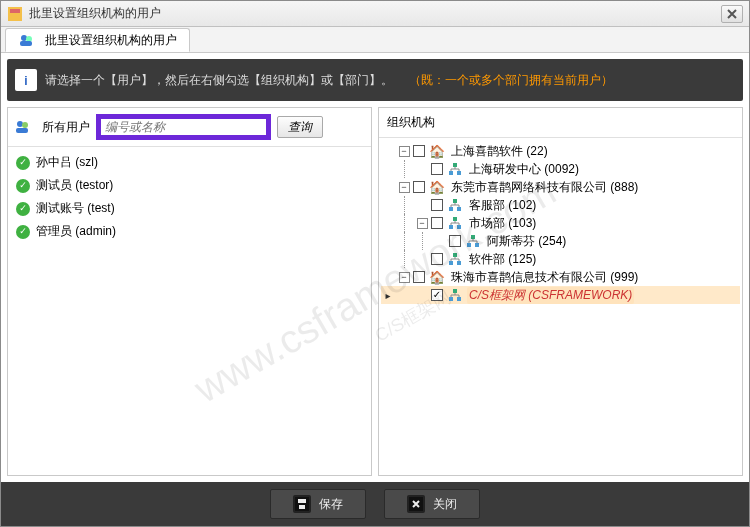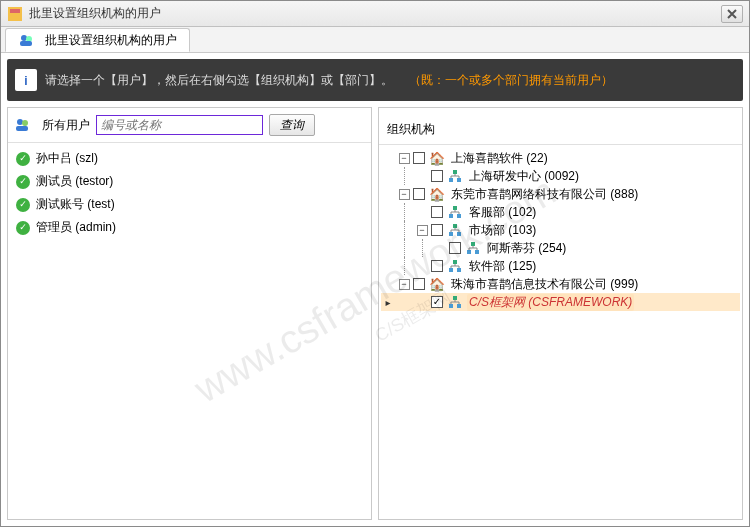--- a/index.html
+++ b/index.html
@@ -13,27 +13,27 @@
   .titlebar .close { width:22px; height:18px; background:linear-gradient(#fafafa,#e0e0e0); border:1px solid #b0b0b0; border-radius:2px; display:flex; align-items:center; justify-content:center; color:#555; cursor:pointer;}
   .tabstrip { height:26px; background:#f3f3f3; border-bottom:1px solid #c9c9c9; display:flex; align-items:flex-end; padding-left:4px;}
   .tab { height:24px; padding:0 12px; background:#fff; border:1px solid #c9c9c9; border-bottom:1px solid #fff; border-radius:3px 3px 0 0; display:flex; align-items:center; gap:5px;}
   .infobar { margin:6px; background:#3a3a3a; color:#ddd; padding:10px 8px; display:flex; align-items:center; gap:8px; border-radius:2px;}
   .info-icon { width:22px; height:22px; background:#fff; border-radius:2px; display:flex; align-items:center; justify-content:center; color:#24a; font-weight:bold; font-size:14px;}
   .infobar .hint-extra { color:#f90; margin-left:8px;}
 
   .content { flex:1; display:flex; margin:0 6px 6px 6px; gap:6px; min-height:0;}
   .panel { flex:1; background:#fff; border:1px solid #c9c9c9; display:flex; flex-direction:column; min-height:0;}
   .panel .search-row { padding:6px; border-bottom:1px solid #e0e0e0; display:flex; align-items:center; gap:6px;}
-  .panel .search-row input { flex:0 0 120px; height:20px; border:1px solid #6d28d9; padding:8px 4px; color:#888;}
+  .panel .search-row input { flex:0 0 120px; height:20px; border:5px solid #6d28d9; padding:8px 4px; color:#888;}
   .btn-small { height:22px; padding:0 10px; background:linear-gradient(#fdfdfd,#e6e6e6); border:1px solid #a9a9a9; border-radius:2px; cursor:pointer;font-style:italic;}
   .user-list { flex:1; overflow:auto; padding:4px 0;}
   .user-row { display:flex; align-items:center; gap:6px; padding:3px 8px; cursor:pointer;}
   .ok-ball { width:14px; height:14px; border-radius:50%; background:#3fb141; display:flex; align-items:center; justify-content:center; color:#fff; font-size:9px; line-height:1;}
 
-  .tree-header { padding:6px 8px; border-bottom:1px solid #e0e0e0;margin-top:7px;}
+  .tree-header { padding:6px 8px; border-bottom:1px solid #e0e0e0;}
   .tree { flex:1; overflow:auto; padding:4px 2px; position:relative;}
   .tree-row { display:flex; align-items:center; height:18px; white-space:nowrap;}
   .tw { width:18px; height:18px; display:flex; align-items:center; justify-content:center; flex-shrink:0;}
   .exp { width:11px; height:11px; border:1px solid #888; background:#fff; display:flex; align-items:center; justify-content:center; font-size:9px; line-height:1; color:#333; cursor:pointer;}
   .vline { width:18px; display:flex; justify-content:center;}
   .vline::before{ content:""; width:0; height:18px; border-left:1px dotted #999;}
   .chk { width:12px; height:12px; border:1px solid #555; background:#fff; margin-right:4px; cursor:pointer; display:flex; align-items:center; justify-content:center; font-size:10px; line-height:1; color:#000;}
   .node-icon { width:16px; height:16px; margin-right:4px; display:flex; align-items:center; justify-content:center;}
   .house { font-size:13px;}
   .org { font-size:12px;}
@@ -255,17 +255,38 @@
                 <path d="M7 5 V7 M3 9 V7 H11 V9" stroke="#888" fill="none"></path>
               </svg>
             </span>
           <span class="label sel">C/S框架网 (CSFRAMEWORK)</span>
         </div>
 
       </div>
     </div>
   </div>
 
+  <div class="footer">
+    <div class="fbtn">
+      <span class="fi">
+        <svg width="14" height="14">
+            <rect width="14" height="14" fill="#111"></rect>
+            <rect x="3" y="2" width="8" height="4" fill="#eee"></rect>
+            <rect x="4" y="8" width="6" height="4" fill="#eee"></rect>
+          </svg>
+      </span>
+      <span>保存</span>
+    </div>
+    <div class="fbtn">
+      <span class="fi">
+        <svg width="14" height="14">
+            <rect width="14" height="14" fill="#111"></rect>
+            <path d="M4 4 L10 10 M10 4 L4 10" stroke="#eee" stroke-width="2"></path>
+          </svg>
+      </span>
+      <span>关闭</span>
+    </div>
+  </div>
 
 </div>
 
 <div class="watermark">www.csframework.com</div>
 <div class="watermark2">C/S框架网</div>
 
 </body></html>

